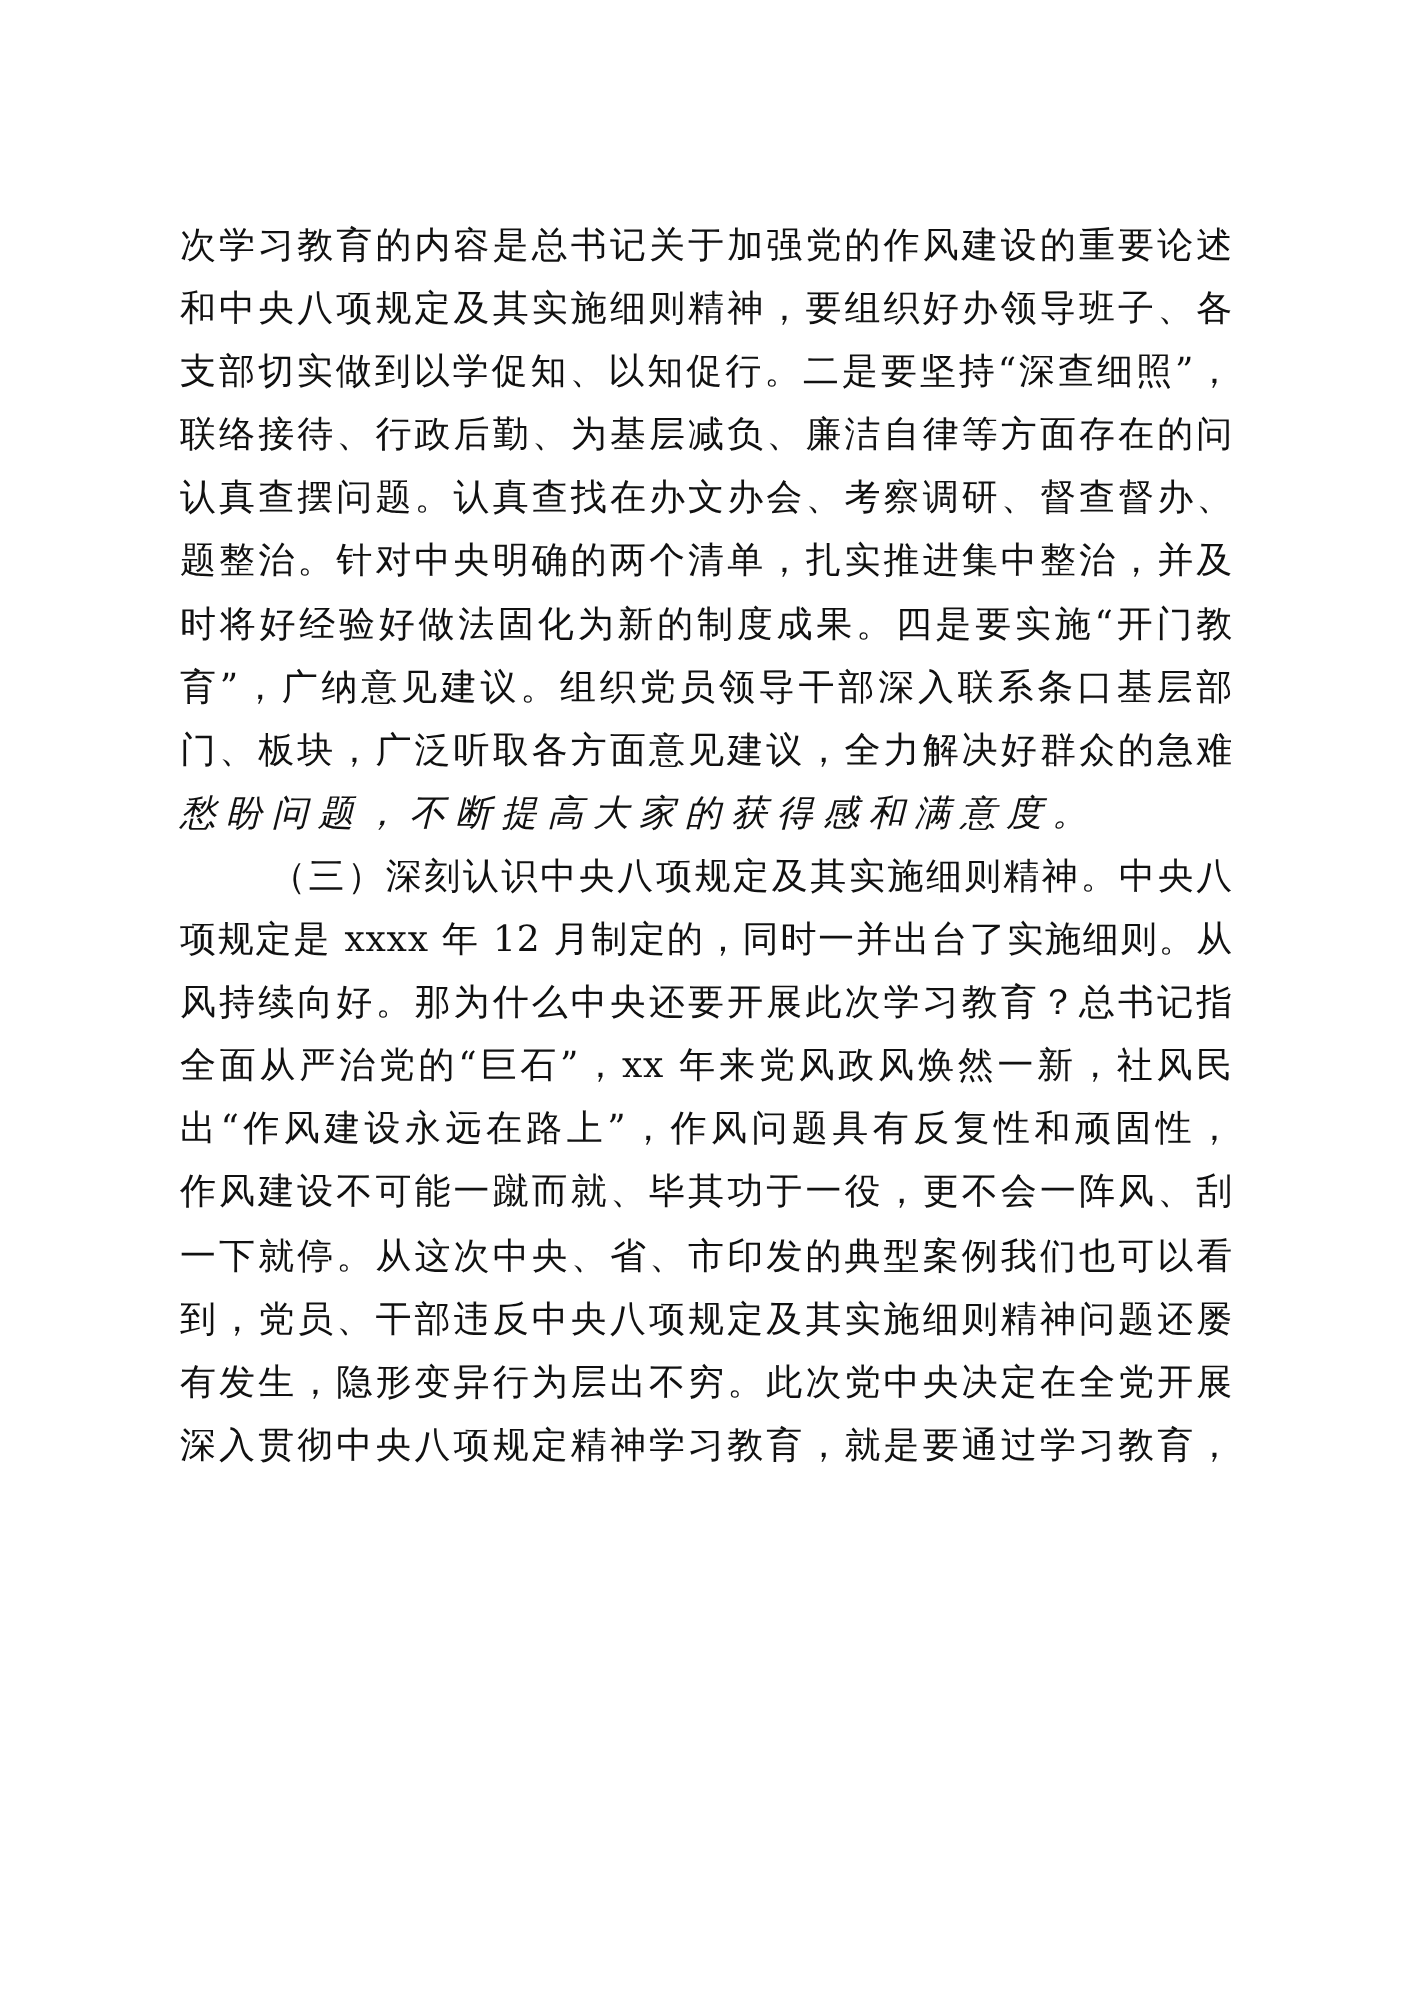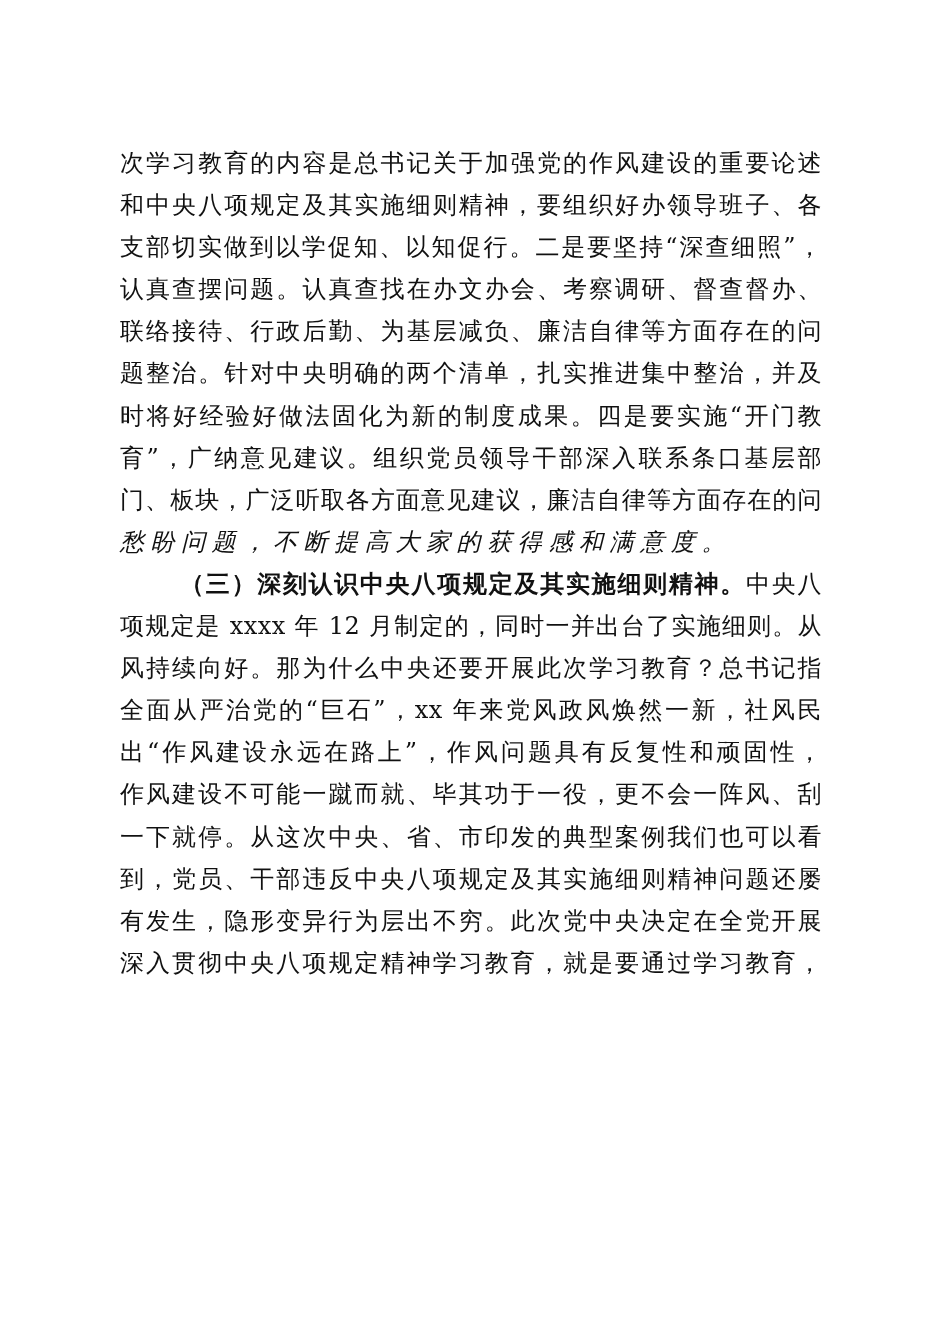--- a/index.html
+++ b/index.html
@@ -37,42 +37,42 @@
       text-align: justify;
       text-align-last: justify;
       letter-spacing: 0.5px;
     }
     .line.last {
       text-align-last: left;
       letter-spacing: 6.6px;
       font-style: italic;
     }
     .heading {
-      font-weight: bold;
+      font-weight: normal;
     }
     .indent {
       padding-left: 60px;
     }
   </style>
 </head>
 <body>
 
 <div class="page">
   <div class="body-text">
 
     <div>
       <span class="line">次学习教育的内容是总书记关于加强党的作风建设的重要论述</span>
       <span class="line">和中央八项规定及其实施细则精神，要组织好办领导班子、各</span>
       <span class="line">支部切实做到以学促知、以知促行。二是要坚持“深查细照”，</span>
+      <span class="line">联络接待、行政后勤、为基层减负、廉洁自律等方面存在的问</span>
       <span class="line">认真查摆问题。认真查找在办文办会、考察调研、督查督办、</span>
-      <span class="line">联络接待、行政后勤、为基层减负、廉洁自律等方面存在的问</span>
       <span class="line">题整治。针对中央明确的两个清单，扎实推进集中整治，并及</span>
       <span class="line">时将好经验好做法固化为新的制度成果。四是要实施“开门教</span>
       <span class="line">育”，广纳意见建议。组织党员领导干部深入联系条口基层部</span>
-      <span class="line">门、板块，广泛听取各方面意见建议，廉洁自律等方面存在的问</span>
+      <span class="line">门、板块，广泛听取各方面意见建议，全力解决好群众的急难</span>
       <span class="line last">愁盼问题，不断提高大家的获得感和满意度。</span>
     </div>
 
     <div>
       <span class="line indent"><span class="heading">（三）深刻认识中央八项规定及其实施细则精神。</span><span>中央八</span></span>
       <span class="line">项规定是 xxxx 年 12 月制定的，同时一并出台了实施细则。从</span>
       <span class="line">风持续向好。那为什么中央还要开展此次学习教育？总书记指</span>
       <span class="line">全面从严治党的“巨石”，xx 年来党风政风焕然一新，社风民</span>
       <span class="line">出“作风建设永远在路上”，作风问题具有反复性和顽固性，</span>
       <span class="line">作风建设不可能一蹴而就、毕其功于一役，更不会一阵风、刮</span>

